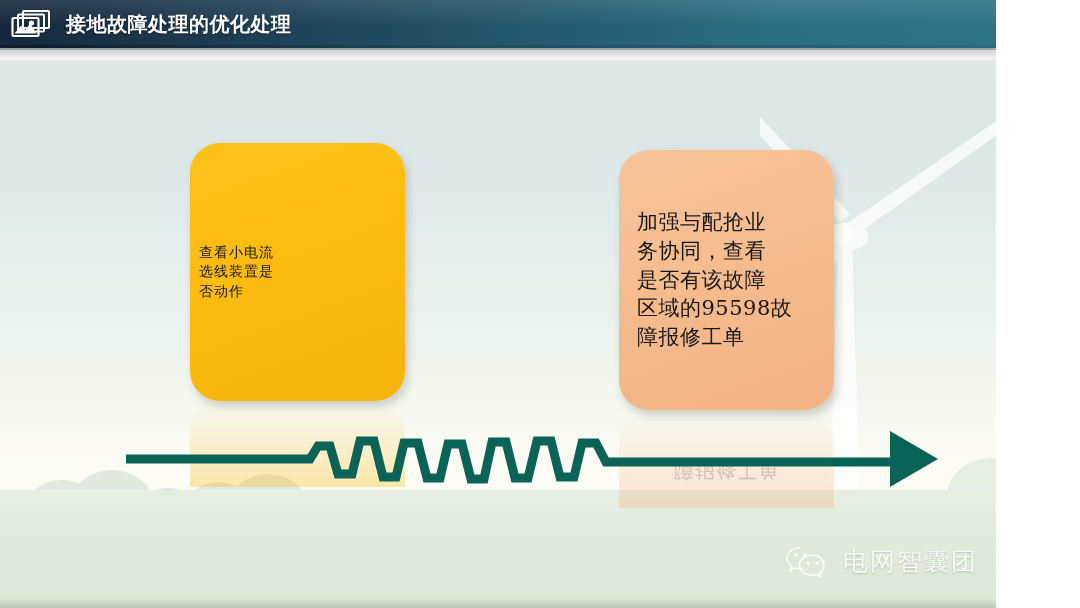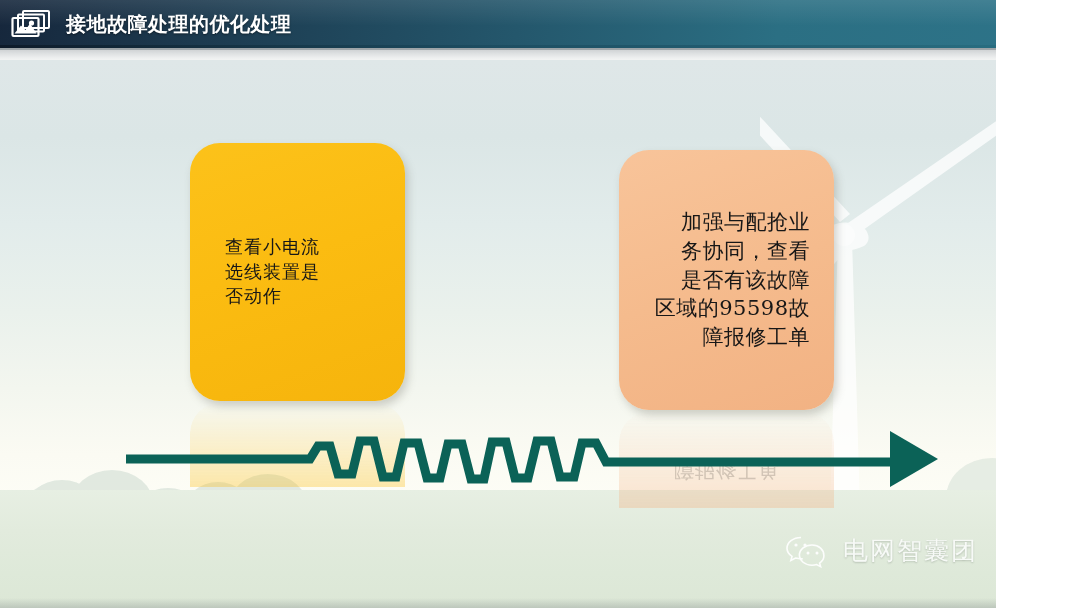--- a/index.html
+++ b/index.html
@@ -84,27 +84,27 @@
     display:flex;align-items:center;
     font-family:"DejaVu Serif","Liberation Serif",serif;
     color:#171717;
   }
   .box-text{width:100%;line-height:1.38;white-space:pre-line;}
 
   #box-yellow{
     left:190px;top:143px;width:215px;height:258px;
     background:linear-gradient(160deg,#fcc21a 0%,#fbbc11 45%,#f6b40c 100%);
   }
-  #box-yellow .box-text{font-size:18px;padding:0 35px;letter-spacing:1px;}
+  #box-yellow .box-text{font-size:14px;padding:0 9px;letter-spacing:1px;}
 
   #box-orange{
     left:619px;top:150px;width:215px;height:260px;
     background:linear-gradient(160deg,#f8c49a 0%,#f5bb8d 50%,#f2b283 100%);
   }
-  #box-orange .box-text{font-size:21px;padding:0 24px;letter-spacing:.5px;text-align:right;}
+  #box-orange .box-text{font-size:21px;padding:0 18px;letter-spacing:.5px;}
 
   
   .refl{
     position:absolute;border-radius:0 0 30px 30px;overflow:hidden;
     transform:scaleY(-1);pointer-events:none;
   }
   #refl-yellow{
     left:190px;top:403px;width:215px;height:84px;
     background:linear-gradient(0deg,#fbbc11,#fbbc11);
     -webkit-mask-image:linear-gradient(180deg,rgba(0,0,0,.55),rgba(0,0,0,0));
@@ -124,22 +124,22 @@
     font-family:"DejaVu Serif","Liberation Serif",serif;
     font-size:21px;line-height:1.38;color:rgba(120,110,100,.30);
     text-align:center;pointer-events:none;
   }
 
   
   .arrow-svg{position:absolute;left:0;top:0;width:1080px;height:608px;pointer-events:none;}
 
   
   .watermark{
-    position:absolute;right:18px;bottom:40px;
-    display:flex;align-items:flex-start;gap:16px;
+    position:absolute;right:18px;bottom:30px;
+    display:flex;align-items:center;gap:16px;
     color:#ffffff;opacity:.92;
     text-shadow:0 1px 2px rgba(120,130,120,.45);
   }
   .wm-text{
     font-size:25px;font-family:"DejaVu Sans","Liberation Sans",sans-serif;
     letter-spacing:2px;color:#fafcfa;
   }
 </style>
 </head>
 <body>

